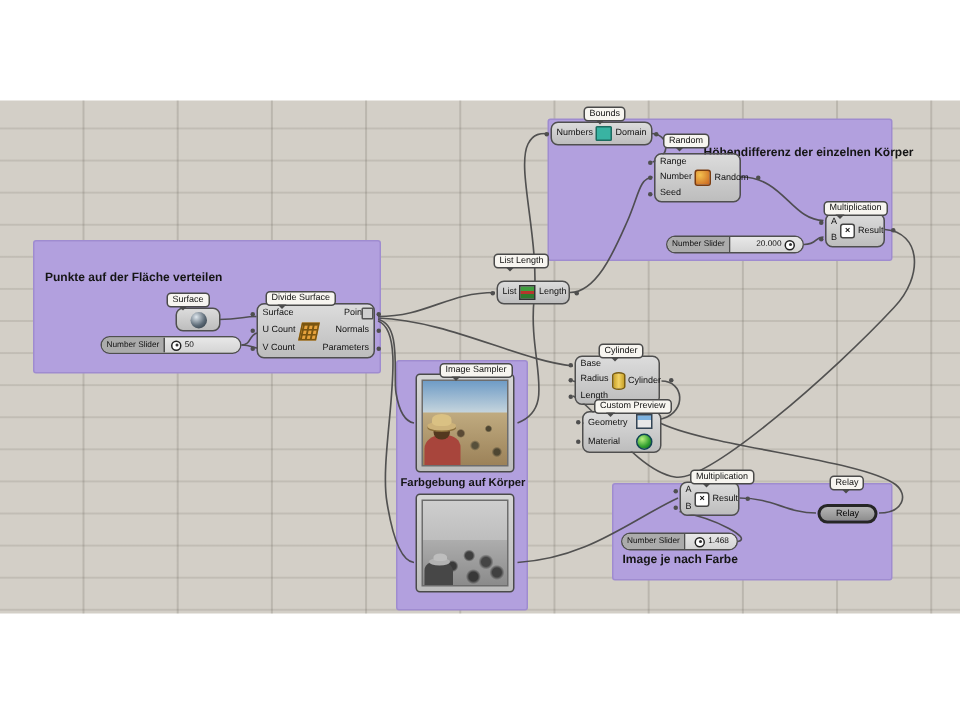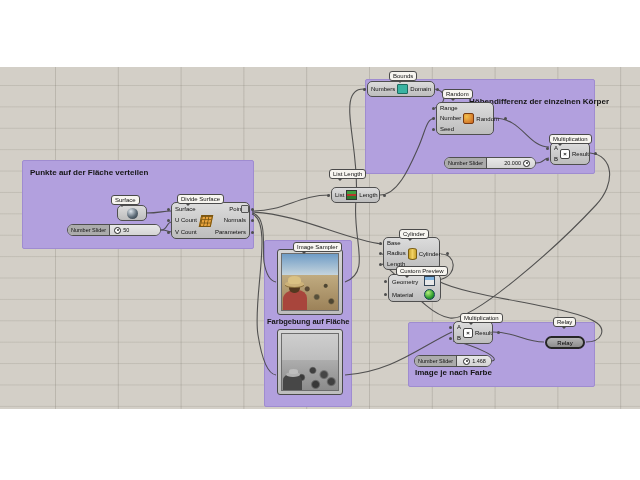--- a/index.html
+++ b/index.html
@@ -85,23 +85,23 @@
 </head>
 <body>
 
 <div class="canvas"></div>
 
 <div class="grp" style="left:22px;top:160px;width:230px;height:87px"></div>
 <div class="grp" style="left:365px;top:79px;width:228px;height:93px"></div>
 <div class="grp" style="left:264px;top:240px;width:86px;height:165px"></div>
 <div class="grp" style="left:408px;top:322px;width:185px;height:63px"></div>
 
-<div class="gtitle" style="left:30px;top:168px">Punkte auf der Fläche verteilen</div>
+<div class="gtitle" style="left:30px;top:180px">Punkte auf der Fläche verteilen</div>
 <div class="gtitle" style="left:469px;top:97px">Höhendifferenz der einzelnen Körper</div>
-<div class="gtitle" style="left:267px;top:317px;font-size:7.5px">Farbgebung auf Fläche</div>
+<div class="gtitle" style="left:267px;top:317px;font-size:7.5px">Farbgebung auf Körper</div>
 <div class="gtitle" style="left:415px;top:368px">Image je nach Farbe</div>
 
 <svg class="wires" width="640" height="480">
   <g fill="none" stroke="#474747" stroke-width="1.1" opacity="0.92">
     <path d="M146,213 C160,213 162,211 171,211"></path>
     <path d="M161,230 C168,230 166,222 172,222"></path>
     <path d="M161,230 C168,230 168,232 172,232"></path>
     <path d="M252,211 C285,211 298,195 330,195"></path>
     <path d="M252,212 C300,214 345,240 382,244"></path>
     <path d="M252,213 C268,216 262,250 264,262 C266,274 270,281 276,282"></path>

